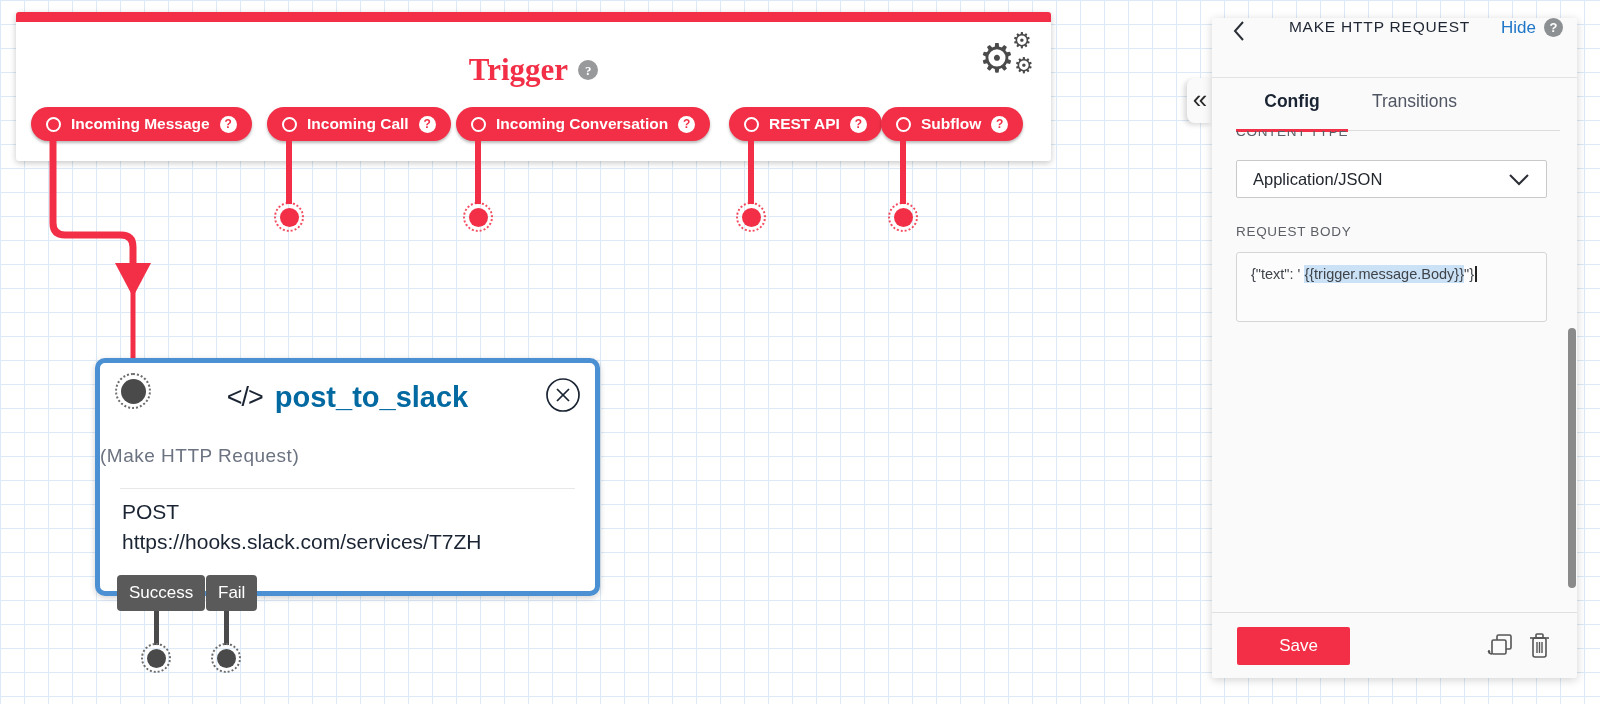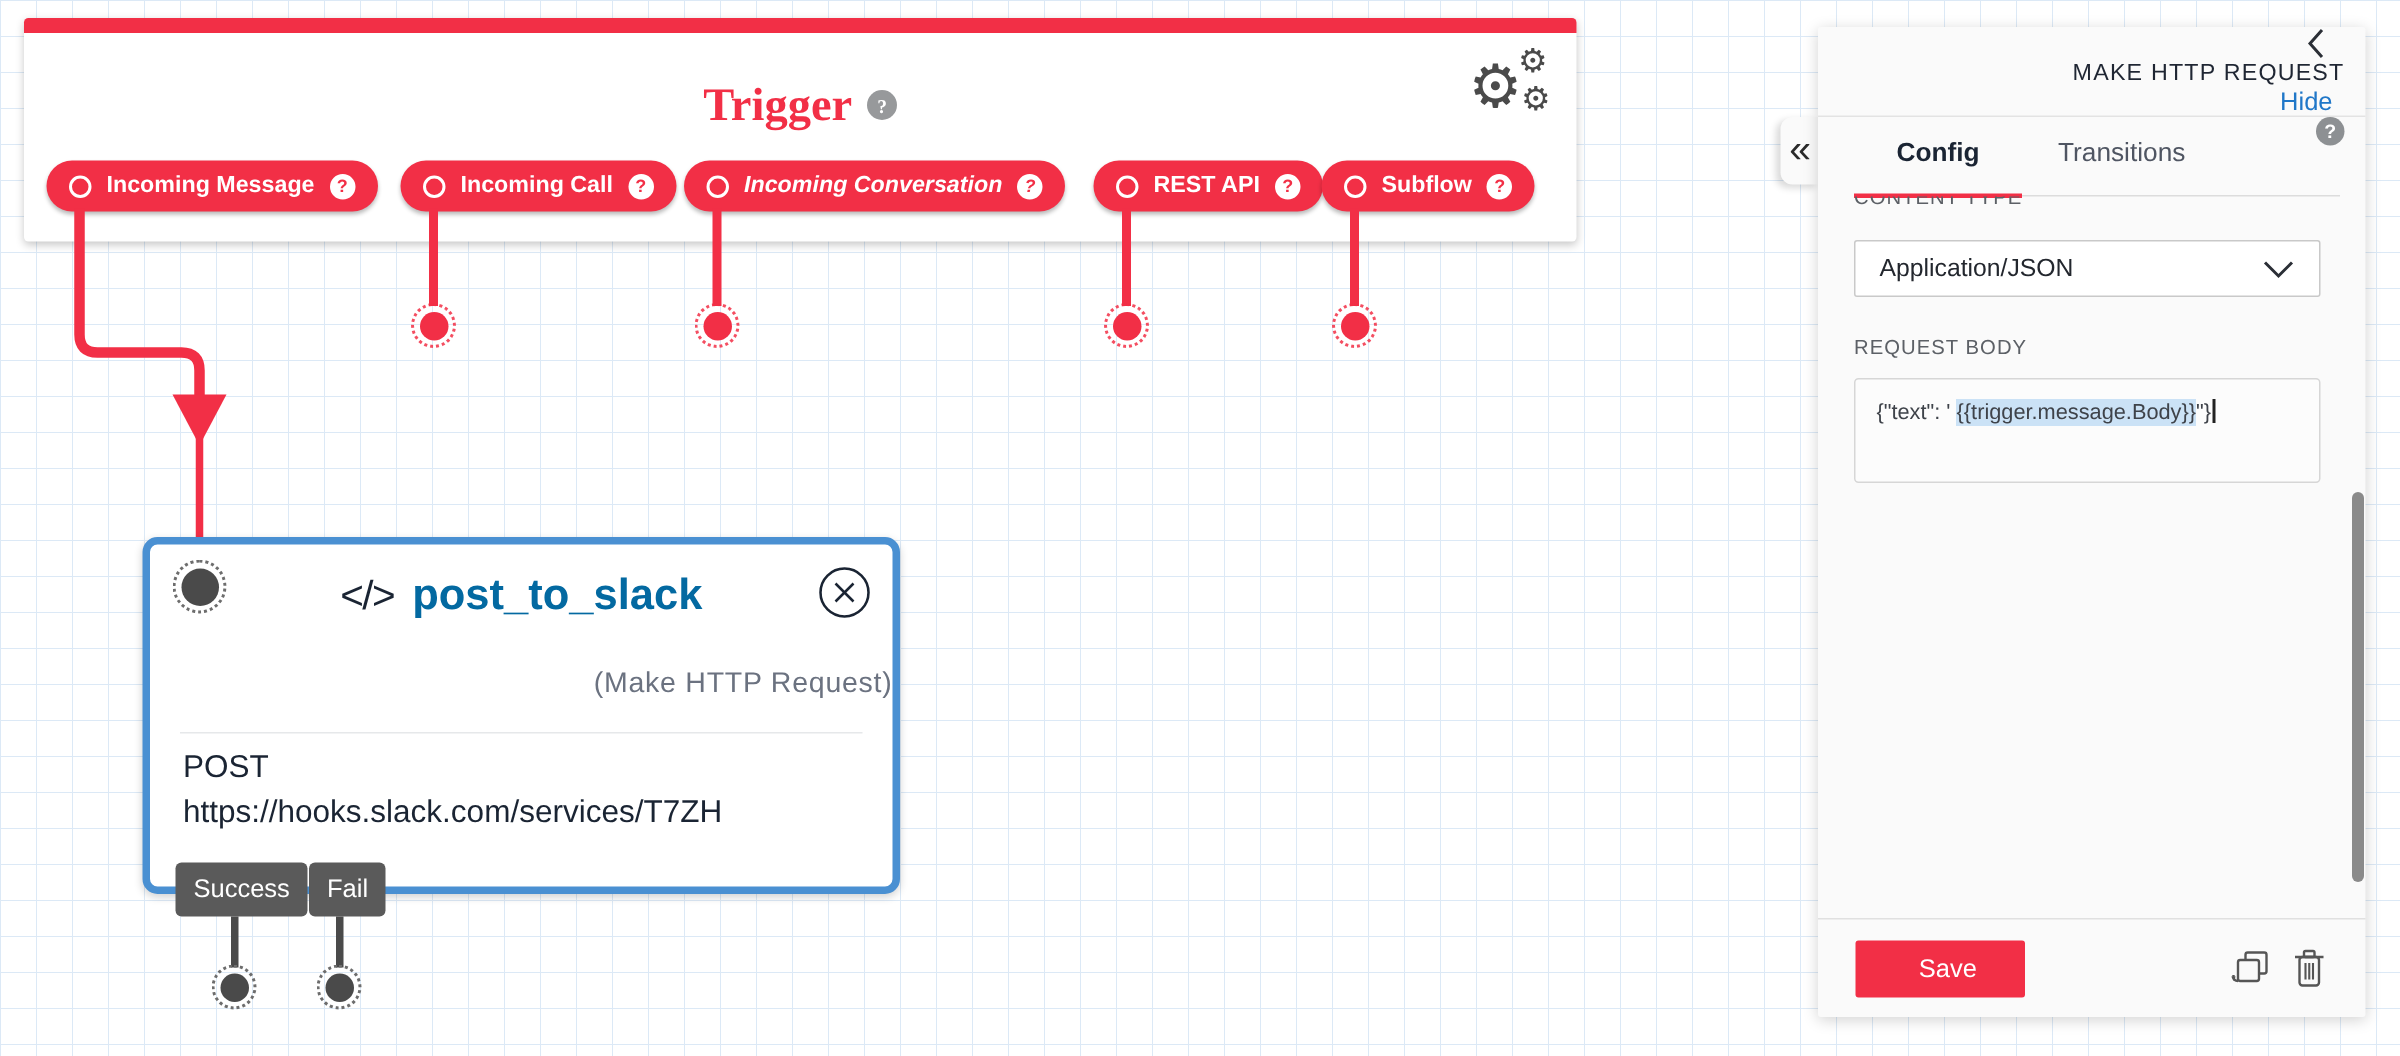--- a/index.html
+++ b/index.html
@@ -66,21 +66,21 @@
   .widget {
     position:absolute; left:95px; top:358px; width:505px; height:238px;
     background:#fff; border:5px solid #4a90d2; border-radius:10px;
     box-shadow:0 2px 6px rgba(0,0,0,0.18); cursor:pointer;
   }
   .widget-title-row { position:absolute; top:18px; left:0; right:0;
     display:flex; align-items:center; justify-content:center; gap:12px; }
   .widget-code { font-size:27px; color:#1a2433; font-weight:400; letter-spacing:-1px; }
   .widget-name { font-size:29px; font-weight:bold; color:#0369a1; }
   .widget-close { position:absolute; top:14px; right:14px; width:36px; height:36px; cursor:pointer; }
-  .widget-sub { position:absolute; top:82px; left:0; right:0; text-align:right;
+  .widget-sub { position:absolute; top:82px; left:0; right:0; text-align:left;
     color:#6b7280; font-size:19px; letter-spacing:0.5px; }
   .widget-divider { position:absolute; top:125px; left:20px; right:20px; height:1px; background:#e6e8ea; }
   .widget-body { position:absolute; top:134px; left:22px; right:18px;
     color:#1a2433; font-size:21px; line-height:30px;
     white-space:nowrap; overflow:hidden; }
   .trans-tab { position:absolute; top:212px; height:36px; background:#5a5a5a; color:#fff;
     border-radius:4px; font-size:17px; display:flex; align-items:center; padding:0 12px; }
 
   
   .collapse-tab {
@@ -89,21 +89,21 @@
     box-shadow:-3px 2px 5px rgba(0,0,0,0.15);
     display:flex; align-items:center; justify-content:center;
     font-size:26px; color:#2b2b2b; cursor:pointer; line-height:1; padding-bottom:4px;
   }
 
   .panel {
     position:absolute; left:1212px; top:18px; width:365px; height:660px;
     background:#fafafa; border-radius:2px; box-shadow:0 2px 10px rgba(0,0,0,0.18);
   }
   .panel-header { position:absolute; top:0; left:0; right:0; height:60px;
-    display:flex; align-items:flex-end; padding:0 14px 0 20px; border-bottom:1px solid #e3e3e3;flex-direction:column; }
+    display:flex; align-items:flex-start; padding:0 14px 0 20px; border-bottom:1px solid #e3e3e3; }
   .panel-back { width:26px; height:26px; display:flex; align-items:center; cursor:pointer; }
   .panel-title { flex:1; text-align:center; font-size:15.5px; letter-spacing:0.8px;
     color:#1f2633; font-weight:500; }
   .hide-link { color:#2077c8; font-size:17px; margin-right:8px; cursor:pointer; }
   .panel-header .help { width:19px; height:19px; background:#8d9093; }
 
   .panel-tabs { position:absolute; top:60px; left:0; right:0; height:53px; }
   .tab-config { position:absolute; left:24px; top:13px; width:112px; text-align:center;
     font-size:17.5px; font-weight:bold; color:#1a2433; cursor:pointer; }
   .tab-transitions { position:absolute; left:160px; top:13px; font-size:17.5px;
@@ -160,21 +160,21 @@
     <div class="pill" style="left:15px;">
       <span class="ring"></span>
       <span>Incoming Message</span>
       <span class="help">?</span>
     </div>
     <div class="pill" style="left:251px;">
       <span class="ring"></span>
       <span>Incoming Call</span>
       <span class="help">?</span>
     </div>
-    <div class="pill" style="left:440px;font-style:italic;">
+    <div class="pill" style="left:440px;">
       <span class="ring"></span>
       <span>Incoming Conversation</span>
       <span class="help">?</span>
     </div>
     <div class="pill" style="left:713px;">
       <span class="ring"></span>
       <span>REST API</span>
       <span class="help">?</span>
     </div>
     <div class="pill" style="left:865px;">

